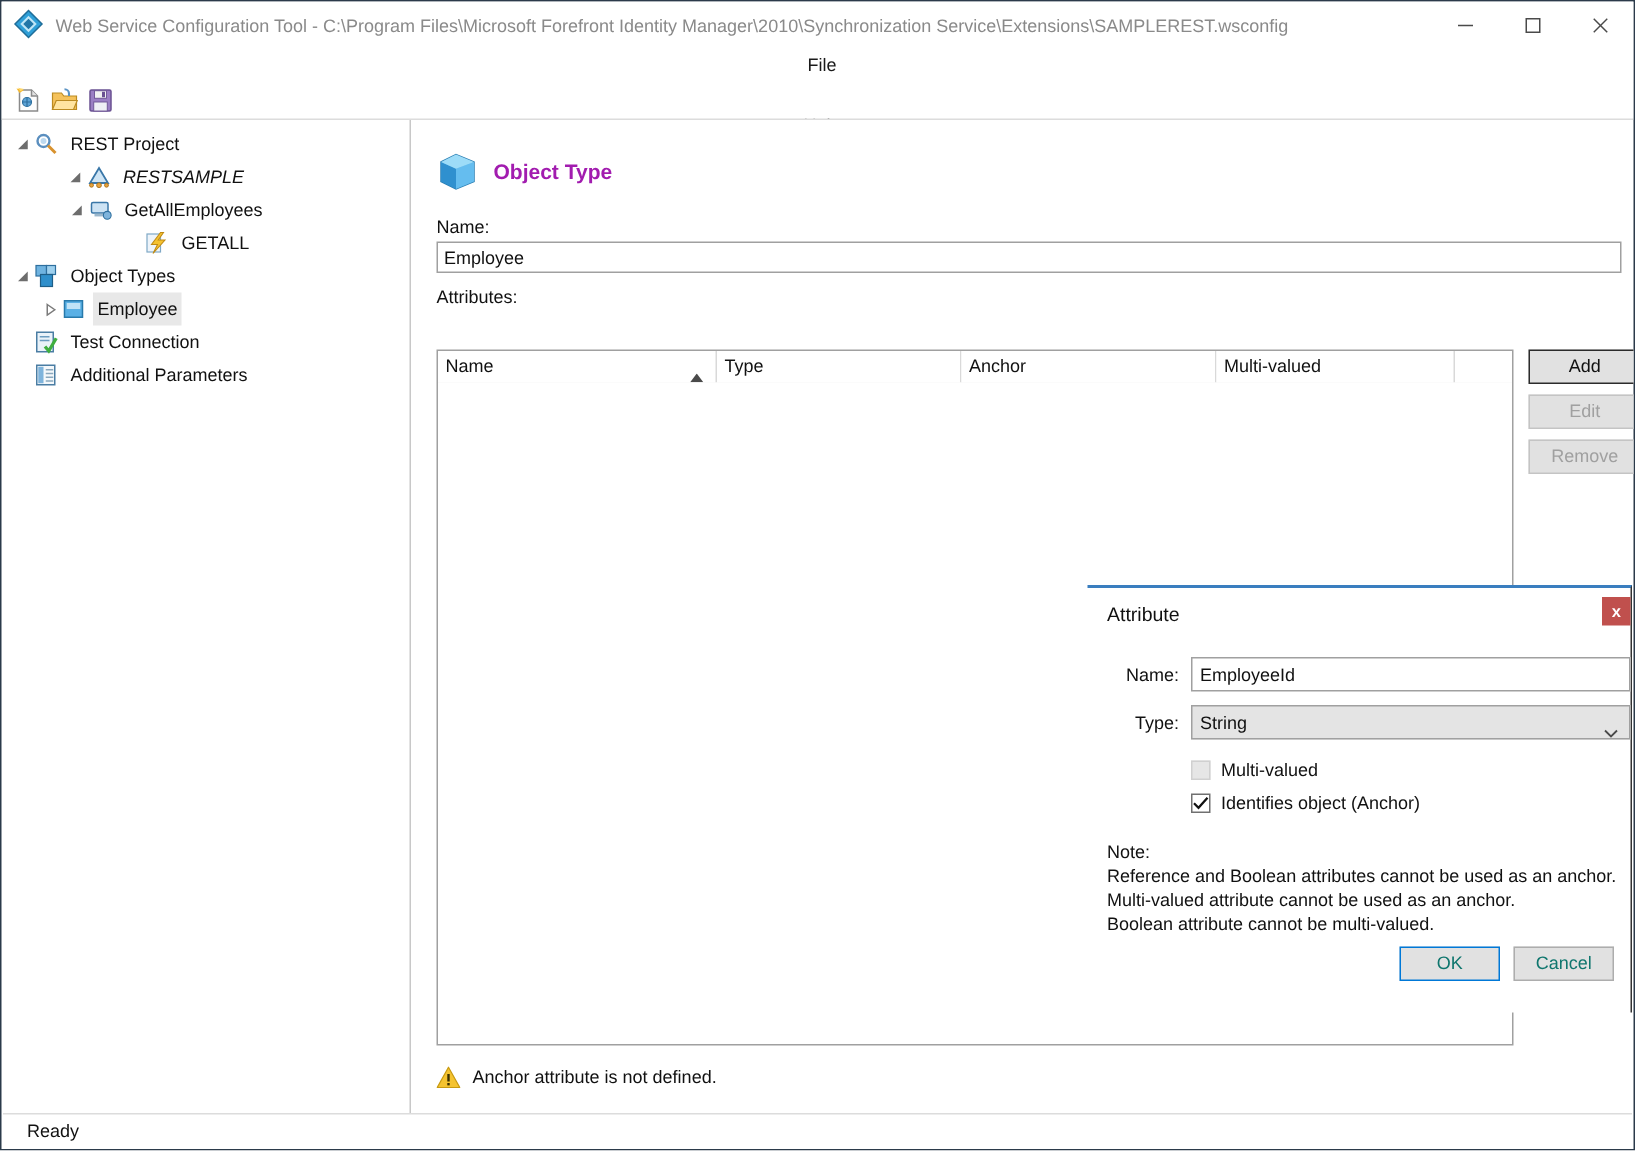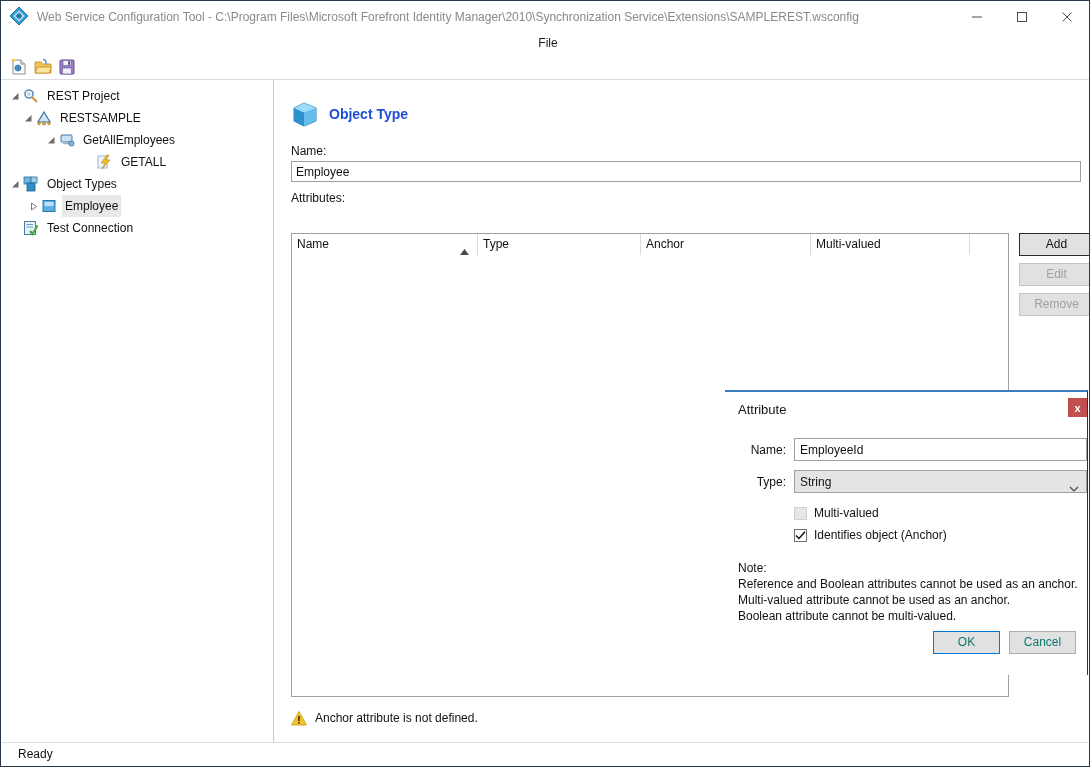--- a/index.html
+++ b/index.html
@@ -87,21 +87,21 @@
   .tico { width: 18px; height: 18px; margin-right: 4px; flex: 0 0 auto; display:flex; align-items:center; justify-content:center;}
   .tico svg { display:block; }
 
   
   .content {
     position: absolute; top: 79px; left: 274px; right: 1px; bottom: 24px;
     background: #ffffff; box-sizing: border-box;
   }
   .page-head { display: flex; align-items: center; margin: 20px 0 0 16px; }
   .page-head .cube { width: 28px; height: 28px; margin-right: 10px; }
-  .page-title { font-size: 14px; font-weight: bold; color: #1d4ed8; }
+  .page-title { font-size: 14px; font-weight: bold; color: #a21caf; }
   .page-desc { margin: 14px 0 0 16px; font-size: 12px; color: #111; }
   .field-label { margin: 16px 0 3px 16px; font-size: 12px; color: #111; }
   .name-input {
     margin-left: 16px; width: 790px; height: 21px; box-sizing: border-box;
     border: 1px solid #a0a0a0; background: #ffffff; font-size: 12px;
     padding: 2px 4px; color: #111; font-family: "Liberation Sans", sans-serif;
     display: block;
   }
   .attrs-label { margin: 9px 0 3px 16px; font-size: 12px; color: #111; }
 
@@ -272,21 +272,21 @@
       <span class="tico">
         <svg width="16" height="16" viewBox="0 0 16 16">
           <circle cx="6" cy="6" r="4" fill="none" stroke="#5b8fbf" stroke-width="1.6"></circle>
           <line x1="9" y1="9" x2="14" y2="14" stroke="#d8922e" stroke-width="2"></line>
           <circle cx="6" cy="6" r="2" fill="#bdd9ef"></circle>
         </svg>
       </span>
       <span class="lbl">REST Project</span>
     </div>
 
-    <div class="tnode" style="padding-left:19px;">
+    <div class="tnode" style="padding-left:41px;font-style:italic;">
       <span class="arrow">
         <svg width="9" height="9" viewBox="0 0 9 9">
             <polygon points="1,7.5 7.5,7.5 7.5,1" fill="#6d6d6d"></polygon>
           </svg>
       </span>
       <span class="tico">
         <svg width="16" height="16" viewBox="0 0 16 16">
           <polygon points="8,2 14,12 2,12" fill="#cfe5f5" stroke="#3a77a8" stroke-width="1.2"></polygon>
           <circle cx="8" cy="13.5" r="1.6" fill="#e8a33d" stroke="#a8701b" stroke-width="0.6"></circle>
           <circle cx="3" cy="13.5" r="1.3" fill="#e8a33d" stroke="#a8701b" stroke-width="0.6"></circle>
@@ -359,20 +359,34 @@
         <svg width="16" height="16" viewBox="0 0 16 16">
           <rect x="1.5" y="1.5" width="11" height="13" fill="#e9f2f9" stroke="#4a7da3" stroke-width="1"></rect>
           <line x1="3.5" y1="4.5" x2="10" y2="4.5" stroke="#6b9cc0" stroke-width="1"></line>
           <line x1="3.5" y1="7" x2="10" y2="7" stroke="#6b9cc0" stroke-width="1"></line>
           <polyline points="7,11 9.5,14 14.5,5.5" fill="none" stroke="#3fae3f" stroke-width="2.2"></polyline>
         </svg>
       </span>
       <span class="lbl">Test Connection</span>
     </div>
 
+    <div class="tnode" style="padding-left:6px;">
+      <span class="arrow"></span>
+      <span class="tico">
+        <svg width="16" height="16" viewBox="0 0 16 16">
+          <rect x="1.5" y="1.5" width="12" height="13" fill="#f4f8fb" stroke="#4a7da3" stroke-width="1"></rect>
+          <rect x="2.5" y="2.5" width="3.5" height="11" fill="#7fb4dc"></rect>
+          <line x1="7.5" y1="4.5" x2="12.5" y2="4.5" stroke="#8aa8bd" stroke-width="1"></line>
+          <line x1="7.5" y1="7" x2="12.5" y2="7" stroke="#8aa8bd" stroke-width="1"></line>
+          <line x1="7.5" y1="9.5" x2="12.5" y2="9.5" stroke="#8aa8bd" stroke-width="1"></line>
+          <line x1="7.5" y1="12" x2="12.5" y2="12" stroke="#8aa8bd" stroke-width="1"></line>
+        </svg>
+      </span>
+      <span class="lbl">Additional Parameters</span>
+    </div>
   </div>
 
   <div class="content">
 
     <div class="page-head">
       <span class="cube">
         <svg width="28" height="28" viewBox="0 0 28 28">
           <polygon points="3,8 13,3 25,8 25,21 13,26 3,21" fill="#4fb0e8" stroke="#2c7fb3" stroke-width="1"></polygon>
           <polygon points="3,8 13,12.5 13,26 3,21" fill="#2f90cf"></polygon>
           <polygon points="13,12.5 25,8 25,21 13,26" fill="#65bdef"></polygon>

